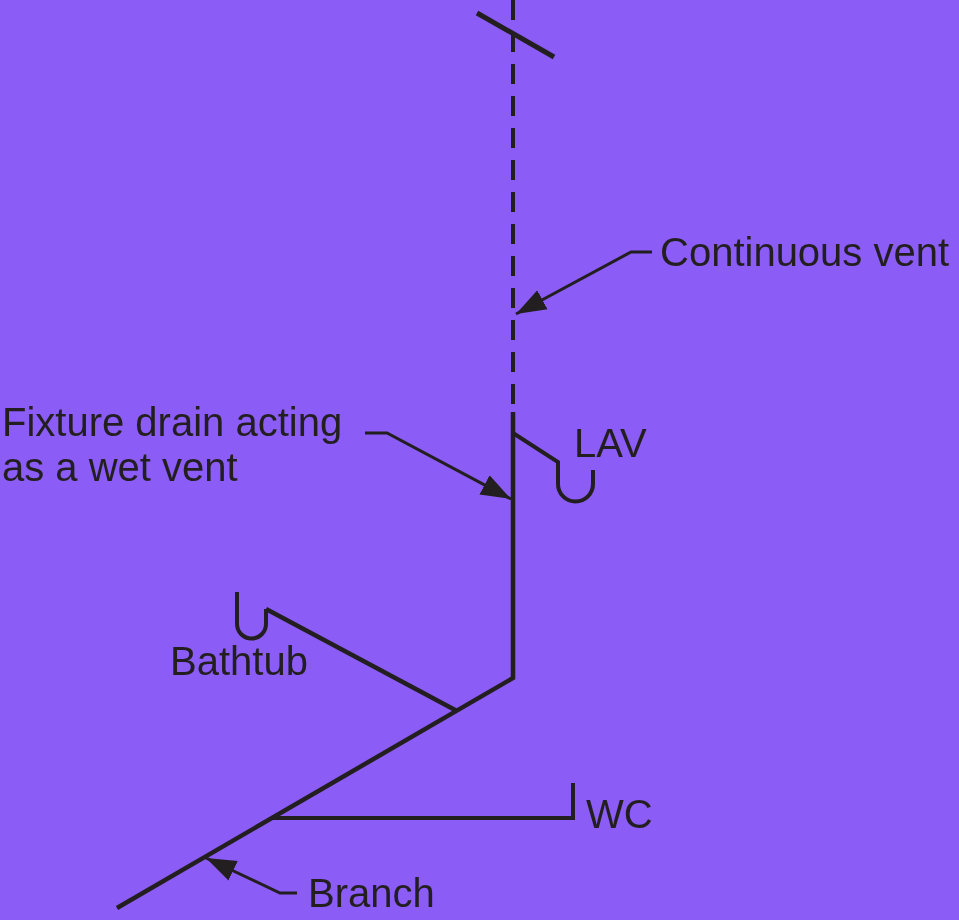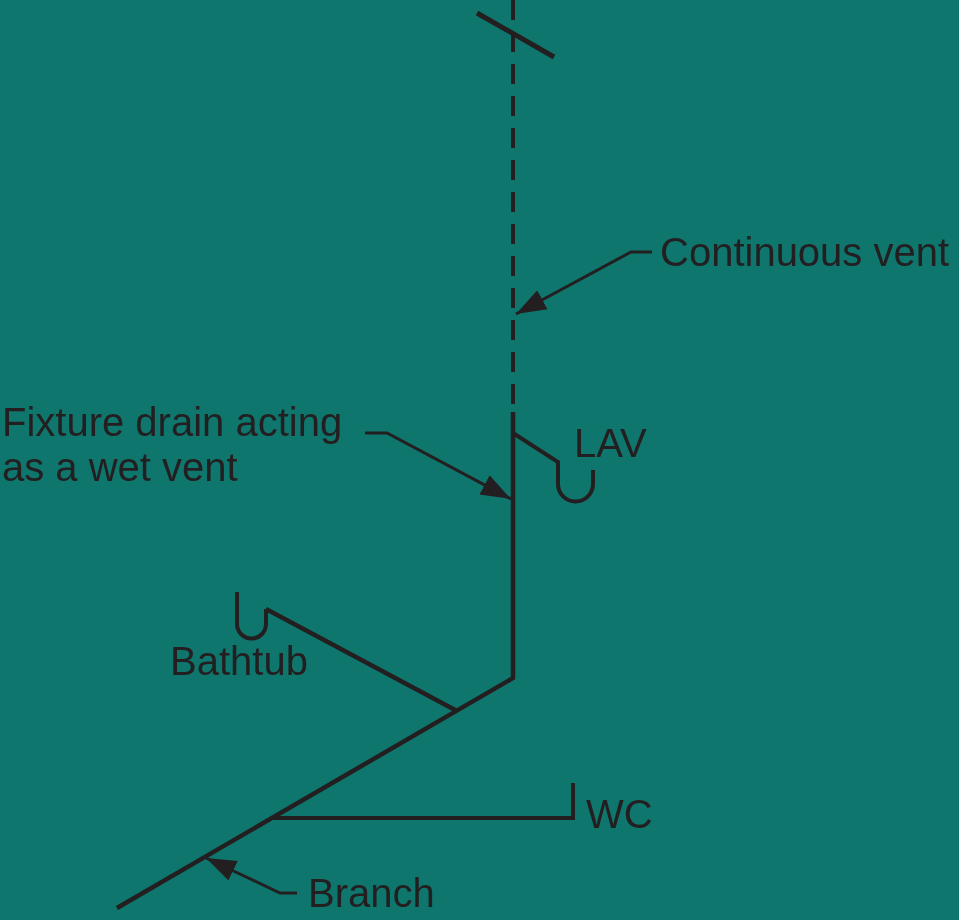--- a/index.html
+++ b/index.html
@@ -4,21 +4,21 @@
 <style>
   html, body {
     margin: 0;
     padding: 0;
     background: #ffffff;
   }
   .stage {
     position: relative;
     width: 959px;
     height: 920px;
-    background: #0f766e;
+    background: #8b5cf6;
     overflow: hidden;
   }
   svg.diagram {
     display: block;
     width: 959px;
     height: 920px;
   }
   .pipe {
     stroke: #231f20;
     stroke-width: 4.5;

